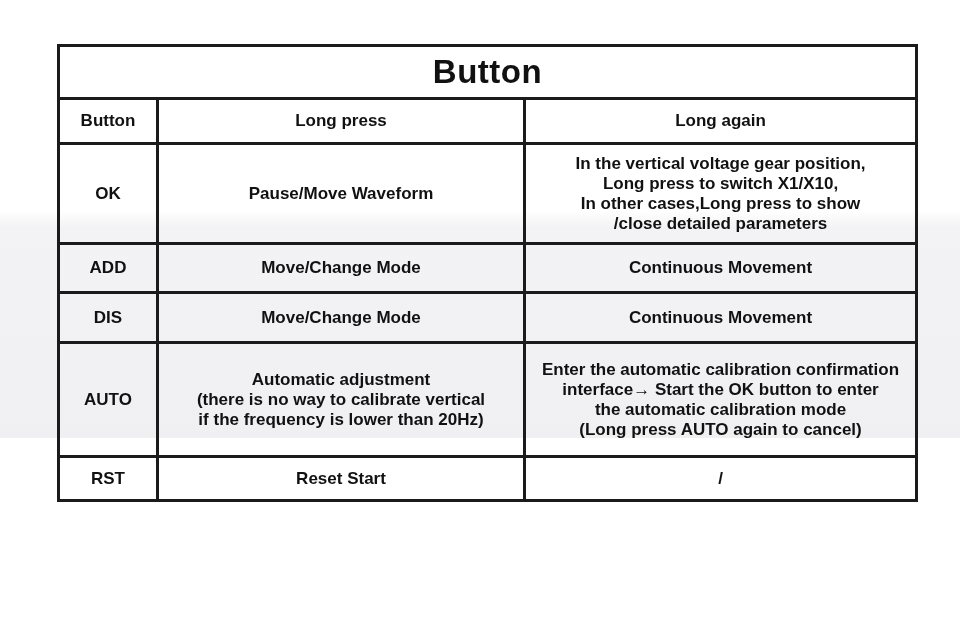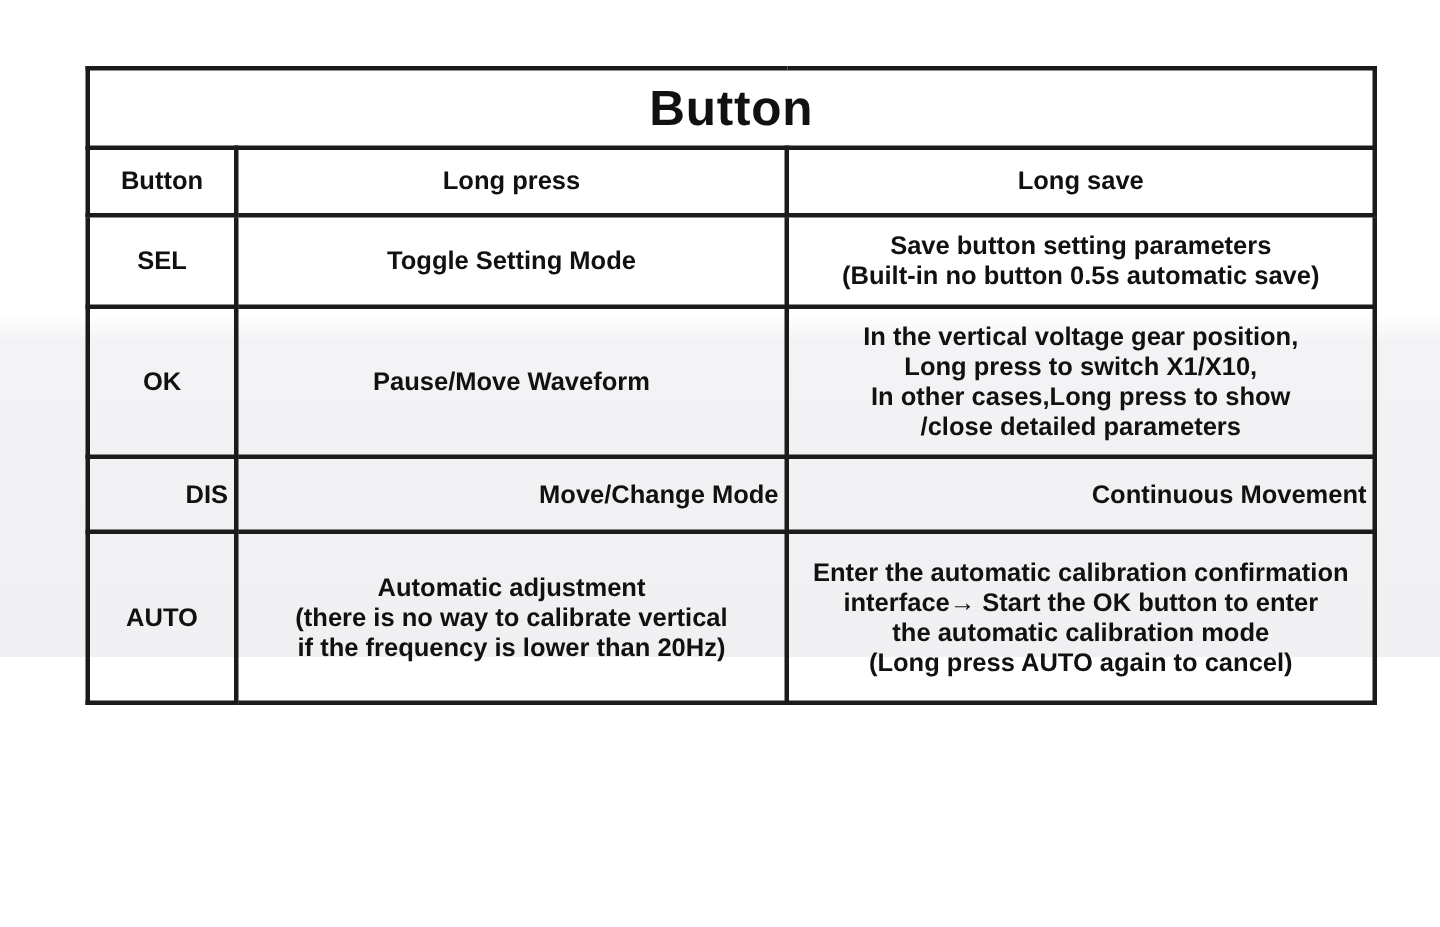--- a/index.html
+++ b/index.html
@@ -46,69 +46,73 @@
   .r-title th {
     font-size: 33px;
     line-height: 36px;
     height: 50px;
     letter-spacing: 0.5px;
   }
   .r-header th { height: 42px; }
   .r-sel  td { height: 58px; }
   .r-ok   td { height: 97px; }
   .r-add  td { height: 46px; }
-  .r-dis  td { height: 47px; text-align: right; }
+  .r-dis  td { height: 47px; }
   .r-auto td { height: 111px; }
   .r-rst  td { height: 41px; }
 </style>
 </head>
 <body>
 
 <div class="stage">
   <table class="btn-table">
     <colgroup>
       <col class="col-button">
       <col class="col-short">
       <col class="col-long">
     </colgroup>
     <thead>
       <tr class="r-title">
         <th colspan="3">Button</th>
       </tr>
       <tr class="r-header">
         <th>Button</th>
         <th>Long press</th>
-        <th>Long save</th>
+        <th>Long again</th>
       </tr>
     </thead>
     <tbody>
-      <tr class="r-sel">
-        <td>SEL</td>
-        <td>Toggle Setting Mode</td>
-        <td>Save button setting parameters
-(Built-in no button 0.5s automatic save)</td>
-      </tr>
       <tr class="r-ok">
         <td>OK</td>
         <td>Pause/Move Waveform</td>
         <td>In the vertical voltage gear position,
 Long press to switch X1/X10,
 In other cases,Long press to show
 /close detailed parameters</td>
+      </tr>
+      <tr class="r-add">
+        <td>ADD</td>
+        <td>Move/Change Mode</td>
+        <td>Continuous Movement</td>
       </tr>
       <tr class="r-dis">
         <td>DIS</td>
         <td>Move/Change Mode</td>
         <td>Continuous Movement</td>
       </tr>
       <tr class="r-auto">
         <td>AUTO</td>
         <td>Automatic adjustment
 (there is no way to calibrate vertical
 if the frequency is lower than 20Hz)</td>
         <td>Enter the automatic calibration confirmation
 interface→ Start the OK button to enter
 the automatic calibration mode
 (Long press AUTO again to cancel)</td>
       </tr>
+      <tr class="r-rst">
+        <td>RST</td>
+        <td>Reset Start</td>
+        <td>/</td>
+      </tr>
     </tbody>
   </table>
 </div>
 
 </body></html>

